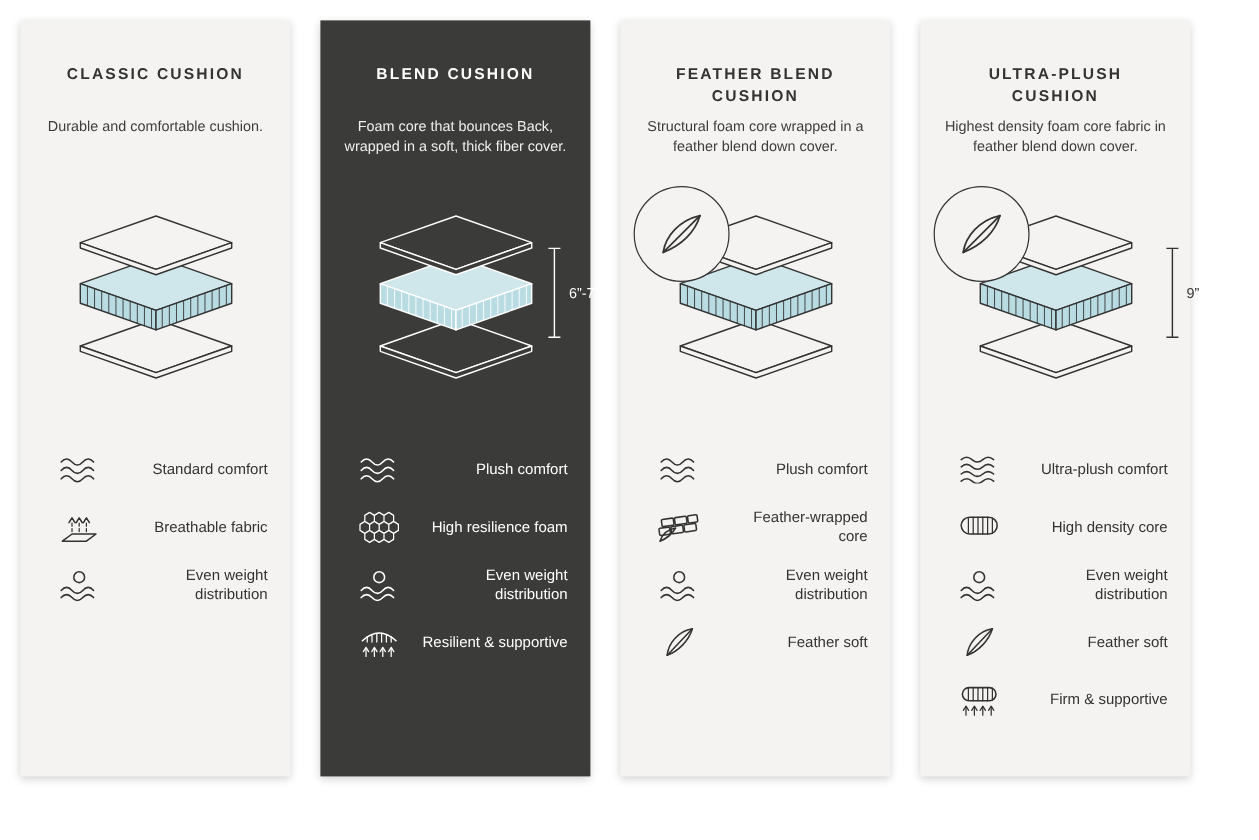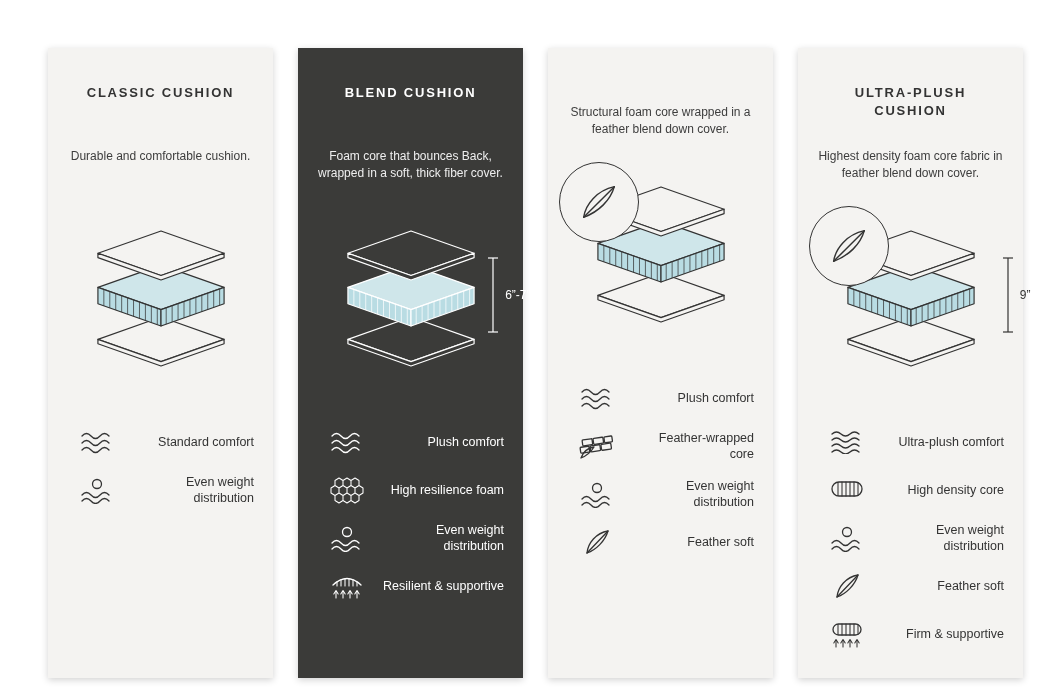--- a/index.html
+++ b/index.html
@@ -6,39 +6,39 @@
   html,body { background:#ffffff; }
   body {
     width:1049px; height:700px;
     font-family:"Liberation Sans", sans-serif;
     color:#333;
     overflow:hidden;
   }
   .board {
     width:1049px; height:700px;
     display:flex; gap:25px;
-    padding:48px;
+    padding:17px;
   }
   .card {
     --bg:#f4f3f1; --ink:#333333; --text2:#3d3d3d;
     flex:0 0 225px; height:630px;
     background:var(--bg);
     box-shadow:0 2px 7px rgba(0,0,0,.18);
     padding:36px 18px 0 18px;
     position:relative;
   }
   .card.dark { --bg:#3b3b39; --ink:#ffffff; --text2:#eeeeee; }
   .title {
     font-size:13px; font-weight:bold; letter-spacing:1.8px;
     text-align:center; color:var(--ink);
     height:44px; line-height:1.35;
   }
   .desc {
     font-size:12px; line-height:1.45; text-align:center;
-    color:var(--text2); height:66px; margin-top:20px;
+    color:var(--text2); height:66px; margin-top:0;
     padding:0 2px;
   }
   .illus {
     position:relative;
     width:156px; height:141px;
     margin:14px auto 0 auto;
   }
   .layers { display:block; }
   .ls-face { fill:var(--bg); stroke:var(--ink); stroke-width:1.6; stroke-linejoin:round; }
   .ls-foamtop { fill:#cfe6ea; stroke:var(--ink); stroke-width:1.6; stroke-linejoin:round; }
@@ -91,20 +91,30 @@
     <ul class="features">
       <li class="feature">
         <span class="ficon">
           <svg width="36" height="24" viewBox="0 0 36 24">
               <path d="M3,6 q4.5,-5 9,0 t9,0 t9,0"></path>
               <path d="M3,13 q4.5,-5 9,0 t9,0 t9,0"></path>
               <path d="M3,20 q4.5,-5 9,0 t9,0 t9,0"></path>
             </svg>
         </span>
         <span class="flabel">Standard comfort</span>
+      </li>
+      <li class="feature">
+        <span class="ficon">
+          <svg width="36" height="28" viewBox="0 0 36 28">
+            <path d="M4,26 l8,-6 h20 l-8,6 Z"></path>
+            <path class="dash thin" d="M12,18 V9 M18,18 V9 M24,18 V9"></path>
+            <path d="M9.5,10.5 L12,6.5 L14.5,10.5 M15.5,10.5 L18,6.5 L20.5,10.5 M21.5,10.5 L24,6.5 L26.5,10.5"></path>
+          </svg>
+        </span>
+        <span class="flabel">Breathable fabric</span>
       </li>
       <li class="feature">
         <span class="ficon">
           <svg width="36" height="27" viewBox="0 0 36 27">
               <circle cx="18" cy="7" r="4.5"></circle>
               <path d="M3,18 q4.5,-5 9,0 t9,0 t9,0"></path>
               <path d="M3,24 q4.5,-5 9,0 t9,0 t9,0"></path>
             </svg>
         </span>
         <span class="flabel">Even weight distribution</span>
@@ -172,20 +182,21 @@
             <path class="thin" d="M7,26 V20 M14,26 V20 M21,26 V20 M28,26 V20"></path>
             <path class="thin" d="M4.8,22 L7,18.5 L9.2,22 M11.8,22 L14,18.5 L16.2,22 M18.8,22 L21,18.5 L23.2,22 M25.8,22 L28,18.5 L30.2,22"></path>
           </svg>
         </span>
         <span class="flabel">Resilient &amp; supportive</span>
       </li>
     </ul>
   </section>
 
   <section class="card light">
+    <h2 class="title">FEATHER BLEND CUSHION</h2>
     <p class="desc">Structural foam core wrapped in a feather blend down cover.</p>
     <div class="illus">
       <svg class="layers" width="156" height="141" viewBox="0 0 210 190">
         <path class="ls-face" d="M105,120 L190,150 L105,180 L20,150 Z"></path>
         <path class="ls-face" d="M20,150 L105,180 L190,150 L190,156 L105,186 L20,156 Z"></path>
         <path class="ls-foamtop" d="M105,50 L190,80 L105,110 L20,80 Z"></path>
         <path class="ls-foamside" d="M20,80 L105,110 L105,132 L20,102 Z"></path>
         <path class="ls-foamside" d="M105,110 L190,80 L190,102 L105,132 Z"></path>
         <path class="ls-hatch" d="M28,82.8 v22 M36,85.6 v22 M44,88.5 v22 M52,91.3 v22 M60,94.1 v22 M68,96.9 v22 M76,99.8 v22 M84,102.6 v22 M92,105.4 v22 M100,108.2 v22 M112,107.5 v22 M120,104.7 v22 M128,101.9 v22 M136,99.1 v22 M144,96.2 v22 M152,93.4 v22 M160,90.6 v22 M168,87.8 v22 M176,85 v22 M184,82.2 v22"></path>
         <path class="ls-face" d="M105,4 L190,34 L105,64 L20,34 Z"></path>

